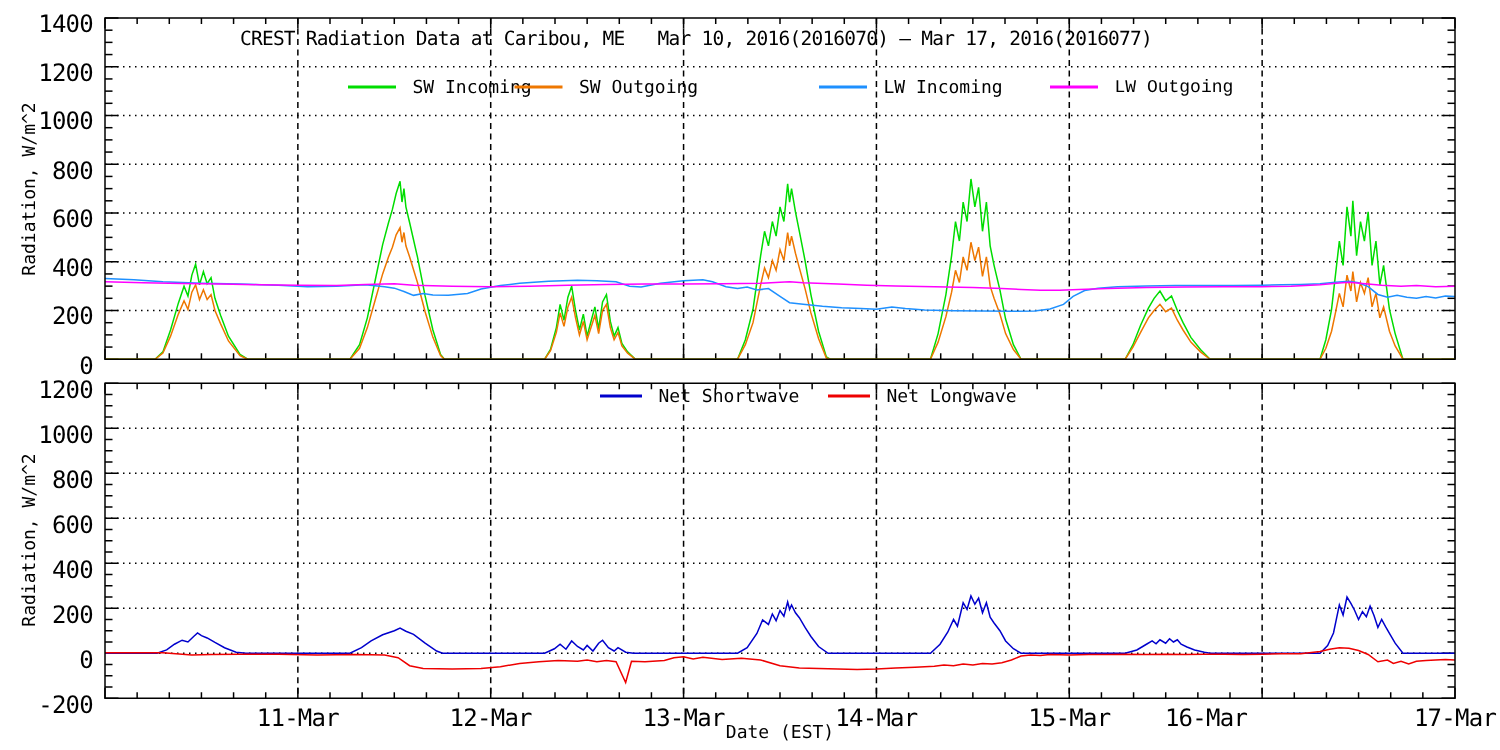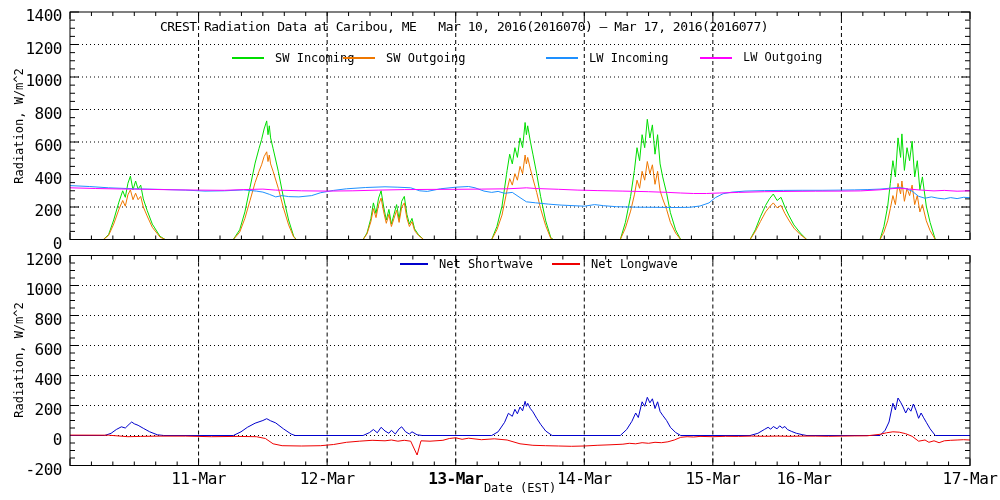--- a/index.html
+++ b/index.html
@@ -411,19 +411,19 @@
       <div class="ticklabel ylabel-num" style="left: 20px; top: 429.5px;">0</div>
       <div class="ticklabel ylabel-num" style="left: 20px; top: 399.5px;">200</div>
       <div class="ticklabel ylabel-num" style="left: 20px; top: 369.5px;">400</div>
       <div class="ticklabel ylabel-num" style="left: 20px; top: 339.5px;">600</div>
       <div class="ticklabel ylabel-num" style="left: 20px; top: 309.5px;">800</div>
       <div class="ticklabel ylabel-num" style="left: 20px; top: 279.5px;">1000</div>
       <div class="ticklabel ylabel-num" style="left: 20px; top: 249.5px;">1200</div>
       <div class="ticklabel xlabel-date" style="left: 38px; top: 468.5px; margin-top: 48px;">10-Mar</div>
       <div class="ticklabel xlabel-date" style="left: 166.571px; top: 468.5px;">11-Mar</div>
       <div class="ticklabel xlabel-date" style="left: 295.143px; top: 468.5px;">12-Mar</div>
-      <div class="ticklabel xlabel-date" style="left: 423.714px; top: 468.5px; font-weight: bold;">13-Mar</div>
+      <div class="ticklabel xlabel-date" style="left: 423.714px; top: 468.5px;">13-Mar</div>
       <div class="ticklabel xlabel-date" style="left: 552.286px; top: 468.5px;">14-Mar</div>
       <div class="ticklabel xlabel-date" style="left: 680.857px; top: 468.5px; text-align: center;">15-Mar</div>
       <div class="ticklabel xlabel-date" style="left: 772px; top: 468.5px;">16-Mar</div>
       <div class="ticklabel xlabel-date" style="left: 938px; top: 468.5px;">17-Mar</div>
     </div>
 </div>
 
 </body></html>

